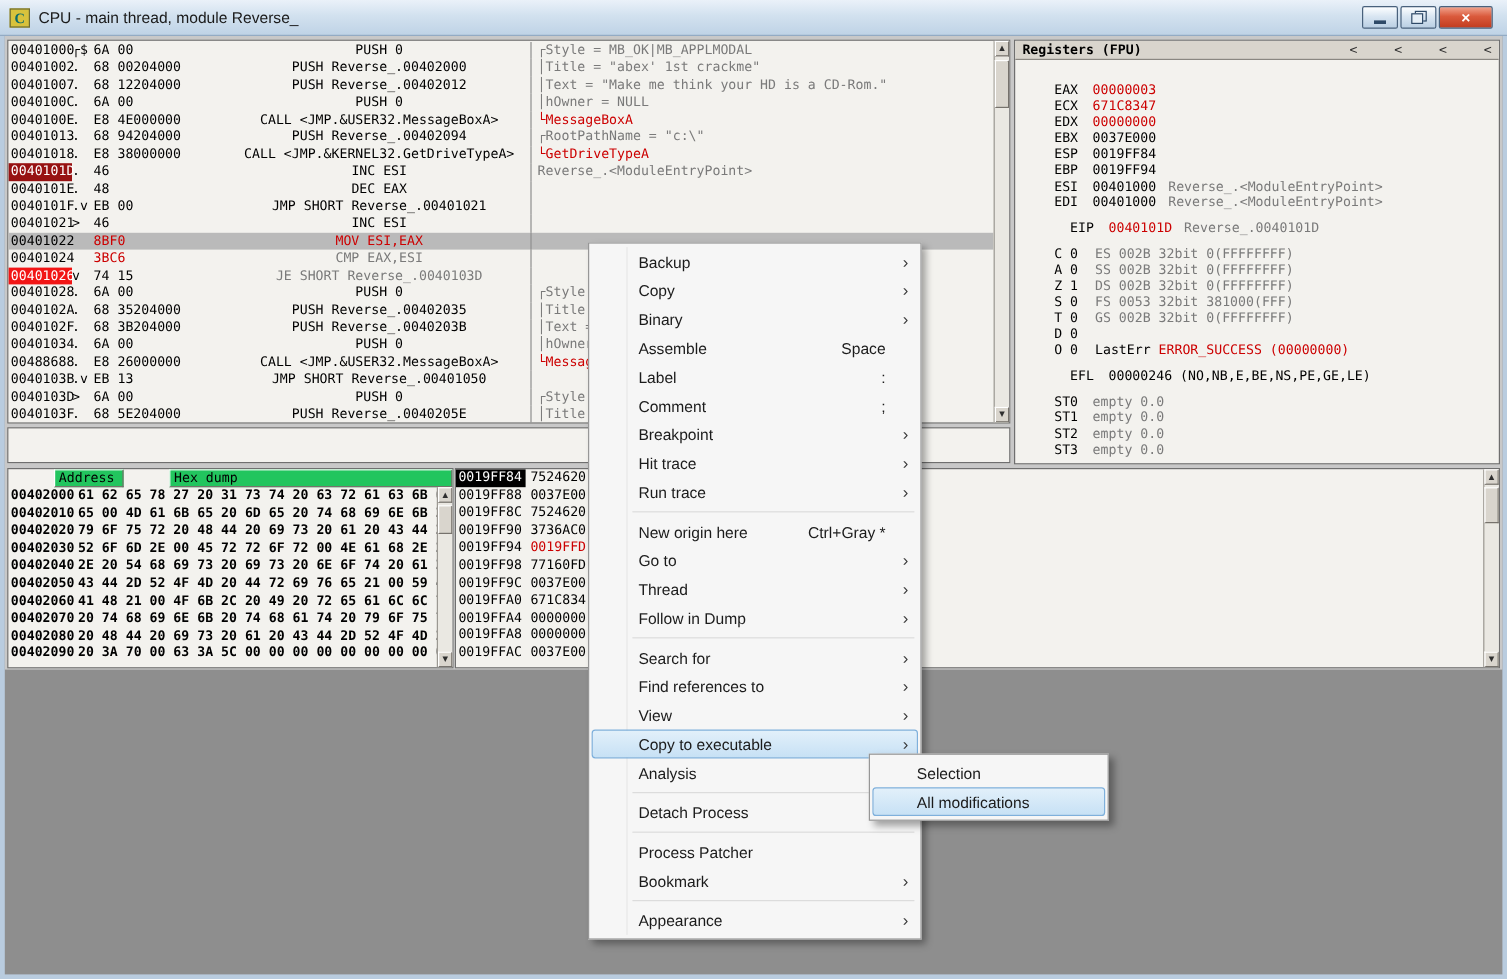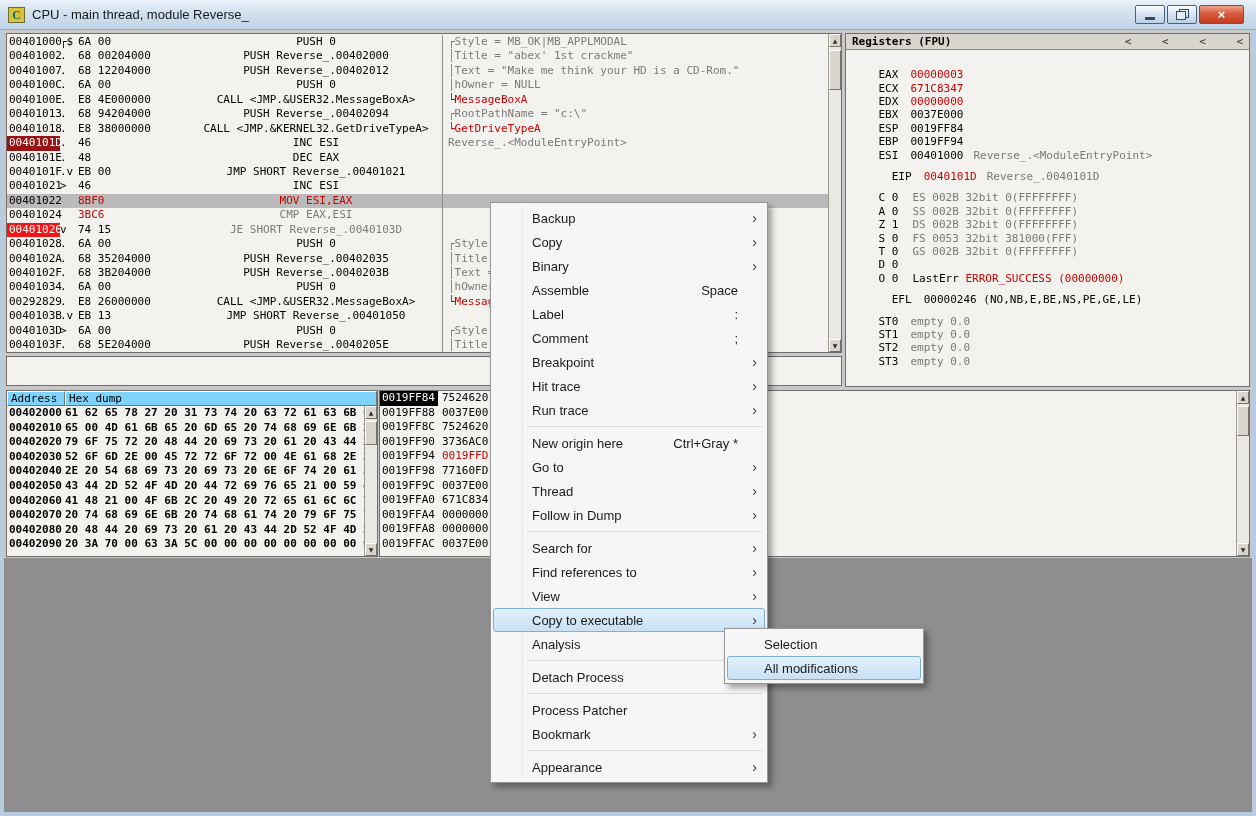--- a/index.html
+++ b/index.html
@@ -87,22 +87,22 @@
   .rgap { height:8px; }
   .rname { display:inline-block; width:32px; }
   .rcmt { color:var(--comment-grey,#7A7A7A); margin-left:10px; }
   .fname { display:inline-block; width:34px; }
   .fseg { color:var(--comment-grey,#7A7A7A); }
 
   
   .dump { left:6px; top:390px; width:372px; height:167px; }
   .dump-head { display:flex; height:15px; }
   .dh {
-    background:#7dd3fc; border:1px solid; border-color:#FFFFFF #76726C #76726C #FFFFFF;
-    padding:0 3px; line-height:13px; height:15px;
+    background:#22c55e; border:1px solid; border-color:#FFFFFF #76726C #76726C #FFFFFF;
+    padding:0 3px; line-height:13px; height:15px;margin-left:38px;
   }
   .dh-addr { width:58px; flex:none; }
   .dh-hex { flex:1; }
   .dump-body { position:absolute; left:0; top:15px; right:13px; bottom:0; overflow:hidden;font-weight:bold; }
   .hrow { display:flex; height:14.6px; line-height:14.5px; white-space:pre; overflow:hidden; }
   .h-addr { width:58px; padding-left:2px; flex:none; }
   .h-bytes { flex:1; overflow:hidden; }
 
   
   .stack { left:379px; top:390px; width:871px; height:167px; }
@@ -300,21 +300,21 @@
 
   <div class="drow">
     <span class="c-addr">00401034</span>
     <span class="c-mark">.</span>
     <span class="c-hex">6A 00</span>
     <span class="c-ins">PUSH 0</span>
     <span class="c-cmt grey">│hOwner</span>
   </div>
 
   <div class="drow">
-    <span class="c-addr">00292829</span>
+    <span class="c-addr">00488688</span>
     <span class="c-mark">.</span>
     <span class="c-hex">E8 26000000</span>
     <span class="c-ins">CALL &lt;JMP.&amp;USER32.MessageBoxA&gt;</span>
     <span class="c-cmt red">└Messag</span>
   </div>
 
   <div class="drow">
     <span class="c-addr">0040103B</span>
     <span class="c-mark">.v</span>
     <span class="c-hex">EB 13</span>
@@ -383,20 +383,23 @@
   </div>
 
   <div class="rline">
     <span class="rname">EBP</span><span>0019FF94</span><span class="rcmt"></span>
   </div>
 
   <div class="rline">
     <span class="rname">ESI</span><span>00401000</span><span class="rcmt">Reverse_.&lt;ModuleEntryPoint&gt;</span>
   </div>
 
+  <div class="rline">
+    <span class="rname">EDI</span><span>00401000</span><span class="rcmt">Reverse_.&lt;ModuleEntryPoint&gt;</span>
+  </div>
 </div>
     <div class="rgap"></div>
     <div class="rline">
       <span class="rname">EIP</span><span class="red">0040101D</span><span class="rcmt">Reverse_.0040101D</span>
     </div>
     <div class="rgap"></div>
     <div id="reg-flags">
   <div class="rline">
     <span class="fname">C 0</span><span class="fseg">ES 002B 32bit 0(FFFFFFFF)</span><span></span><span class="red"></span>
   </div>

